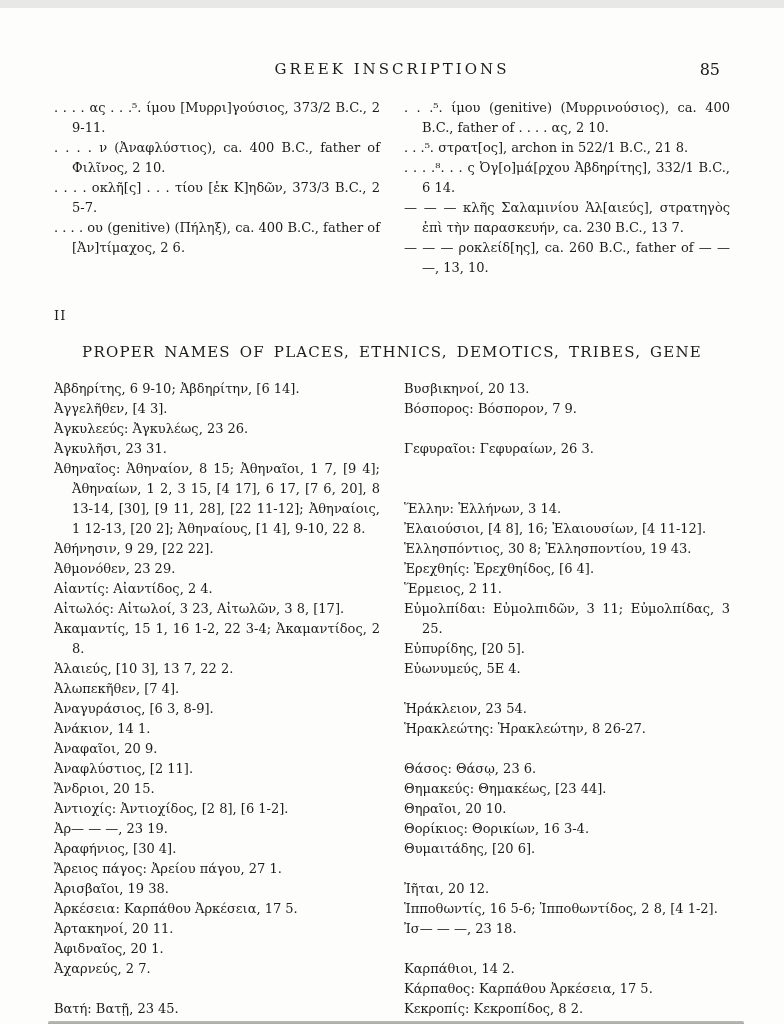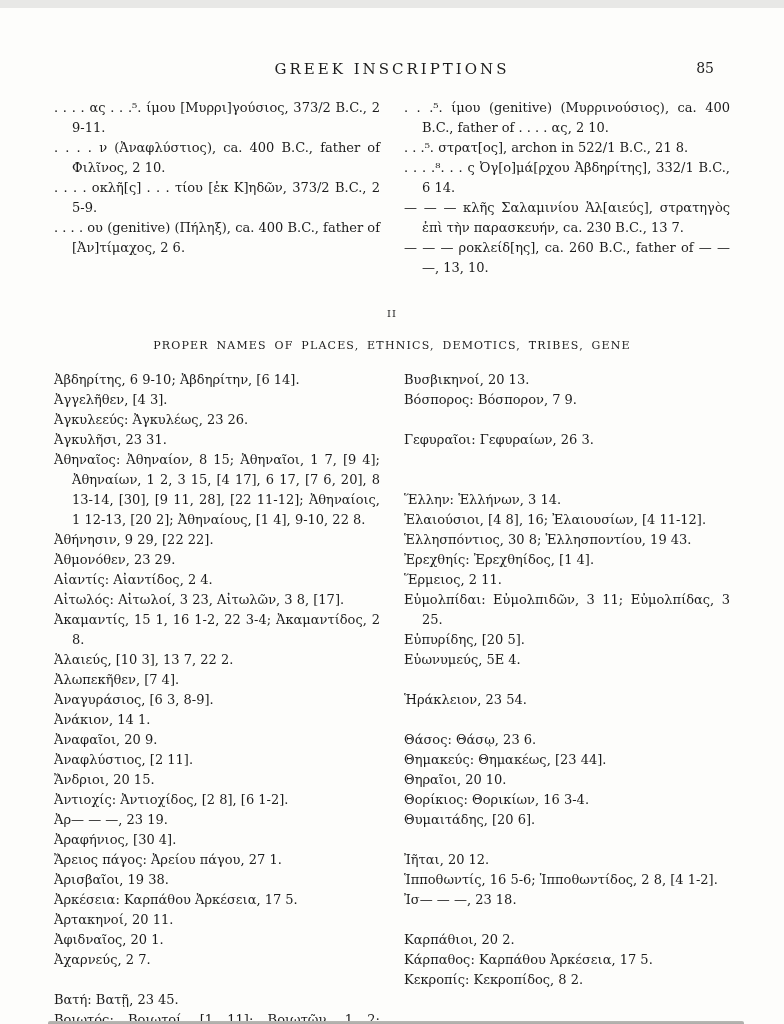--- a/index.html
+++ b/index.html
@@ -24,23 +24,23 @@
     position: relative;
     text-align: center;
     height: 24px;
   }
   .header-title {
     font-size: 15px;
     letter-spacing: 3px;
   }
   .page-number {
     position: absolute;
-    right: 16px;
+    right: 10px;
     top: 0;
-    font-size: 14px;
+    font-size: 16px;
   }
   .columns {
     display: flex;
     gap: 24px;
   }
   .col {
     flex: 1 1 0;
     min-width: 0;
   }
   .top-index {
@@ -51,29 +51,29 @@
     padding-left: 18px;
     text-indent: -18px;
     line-height: 20px;
     text-align: justify;
   }
   .spacer {
     height: 20px;
     margin: 0;
   }
   .section-number {
-    text-align: center;
+    text-align: left;
     margin-top: 30px;
-    font-size: 10px;
+    font-size: 13px;
     letter-spacing: 1px;
   }
   .section-title {
     text-align: center;
     margin-top: 20px;
-    font-size: 11px;
+    font-size: 15px;
     letter-spacing: 1.2px;
     word-spacing: 3px;
   }
   .main-index {
     margin-top: 18px;
   }
   .scan-artifact {
     position: absolute;
     left: 48px;
     right: 40px;
@@ -90,21 +90,21 @@
 
   <div class="header">
     <span class="header-title">GREEK INSCRIPTIONS</span>
     <span class="page-number">85</span>
   </div>
 
   <div class="columns top-index">
     <div class="col">
         <p class="entry">. . . . ας . . .⁵. ίμου [Μυρρι]γούσιος, 373/2 B.C., 2 9-11.</p>
         <p class="entry">. . . . ν (Ἀναφλύστιος), ca. 400 B.C., father of Φιλῖνος, 2 10.</p>
-        <p class="entry">. . . . οκλῆ[ς] . . . τίου [ἐκ Κ]ηδῶν, 373/2 B.C., 2 5-9.</p>
+        <p class="entry">. . . . οκλῆ[ς] . . . τίου [ἐκ Κ]ηδῶν, 373/3 B.C., 2 5-7.</p>
         <p class="entry">. . . . ου (genitive) (Πήληξ), ca. 400 B.C., father of [Ἀν]τίμαχος, 2 6.</p>
       </div>
     <div class="col">
         <p class="entry">. . .⁵. ίμου (genitive) (Μυρρινούσιος), ca. 400 B.C., father of . . . . ας, 2 10.</p>
         <p class="entry">. . .⁵. στρατ[ος], archon in 522/1 B.C., 21 8.</p>
         <p class="entry">. . . .⁸. . . ς Ὀγ[ο]μά[ρχου Ἀβδηρίτης], 332/1 B.C., 6 14.</p>
         <p class="entry">— — — κλῆς Σαλαμινίου Ἁλ[αιεύς], στρατηγὸς ἐπὶ τὴν παρασκευήν, ca. 230 B.C., 13 7.</p>
         <p class="entry">— — — ροκλείδ[ης], ca. 260 B.C., father of — — —, 13, 10.</p>
       </div>
   </div>
@@ -147,39 +147,40 @@
     <div class="col">
         <p class="entry">Βυσβικηνοί, 20 13.</p>
         <p class="entry">Βόσπορος: Βόσπορον, 7 9.</p>
         <p class="spacer"></p>
         <p class="entry">Γεφυραῖοι: Γεφυραίων, 26 3.</p>
         <p class="spacer"></p>
         <p class="spacer"></p>
         <p class="entry">Ἕλλην: Ἑλλήνων, 3 14.</p>
         <p class="entry">Ἐλαιούσιοι, [4 8], 16; Ἐλαιουσίων, [4 11-12].</p>
         <p class="entry">Ἑλλησπόντιος, 30 8; Ἑλλησποντίου, 19 43.</p>
-        <p class="entry">Ἐρεχθηίς: Ἐρεχθηίδος, [1 4].</p>
+        <p class="entry">Ἐρεχθηίς: Ἐρεχθηίδος, [6 4].</p>
         <p class="entry">Ἕρμειος, 2 11.</p>
         <p class="entry">Εὐμολπίδαι: Εὐμολπιδῶν, 3 11; Εὐμολπίδας, 3 25.</p>
         <p class="entry">Εὐπυρίδης, [20 5].</p>
         <p class="entry">Εὐωνυμεύς, 5Ε 4.</p>
         <p class="spacer"></p>
         <p class="entry">Ἡράκλειον, 23 54.</p>
+        <p class="entry">Ἡρακλεώτης: Ἡρακλεώτην, 8 26-27.</p>
         <p class="spacer"></p>
         <p class="entry">Θάσος: Θάσῳ, 23 6.</p>
         <p class="entry">Θημακεύς: Θημακέως, [23 44].</p>
         <p class="entry">Θηραῖοι, 20 10.</p>
         <p class="entry">Θορίκιος: Θορικίων, 16 3-4.</p>
         <p class="entry">Θυμαιτάδης, [20 6].</p>
         <p class="spacer"></p>
         <p class="entry">Ἰῆται, 20 12.</p>
         <p class="entry">Ἱπποθωντίς, 16 5-6; Ἱπποθωντίδος, 2 8, [4 1-2].</p>
         <p class="entry">Ἰσ— — —, 23 18.</p>
         <p class="spacer"></p>
-        <p class="entry">Καρπάθιοι, 20 2.</p>
+        <p class="entry">Καρπάθιοι, 14 2.</p>
         <p class="entry">Κάρπαθος: Καρπάθου Ἀρκέσεια, 17 5.</p>
         <p class="entry">Κεκροπίς: Κεκροπίδος, 8 2.</p>
       </div>
   </div>
 
   <div class="scan-artifact"></div>
 
 </div>
 
 </body></html>

